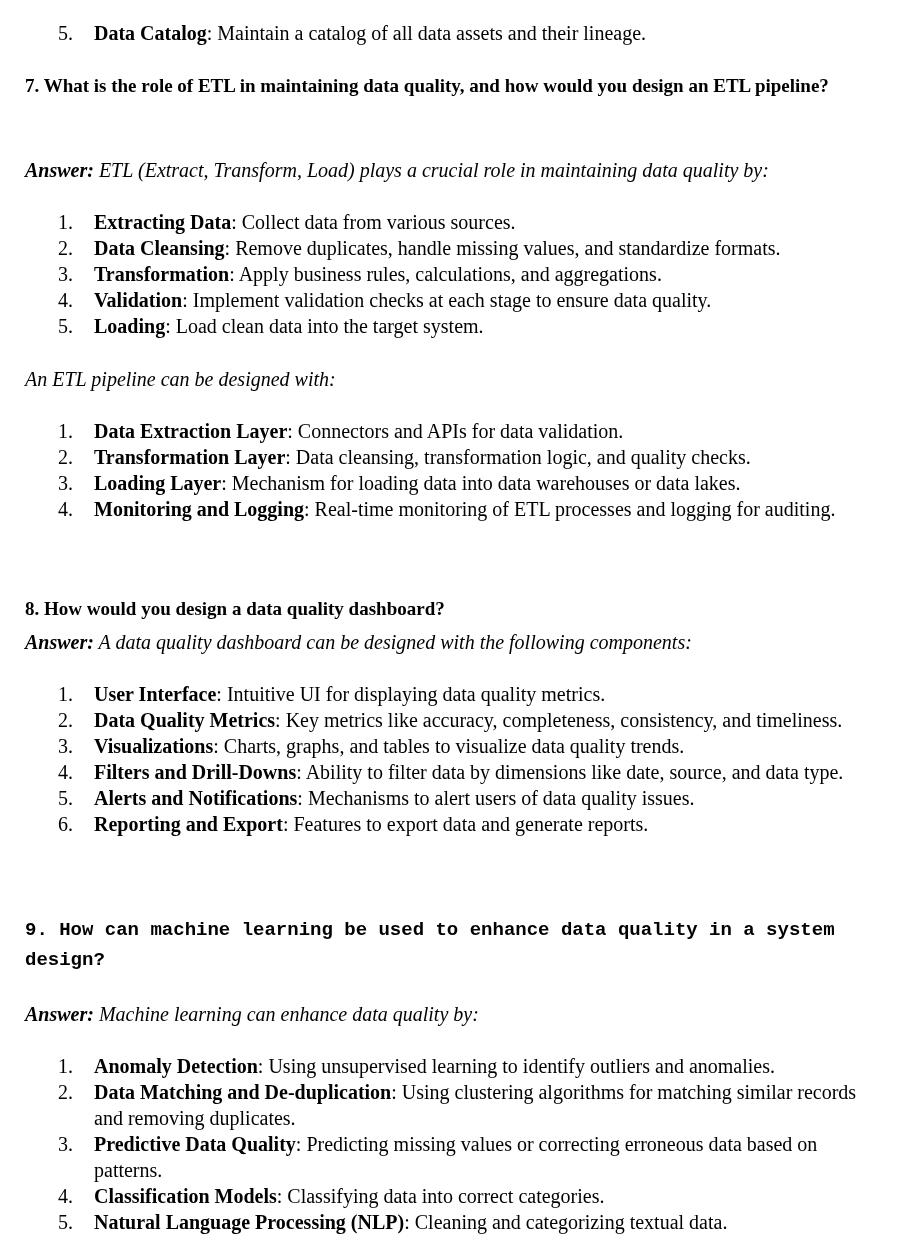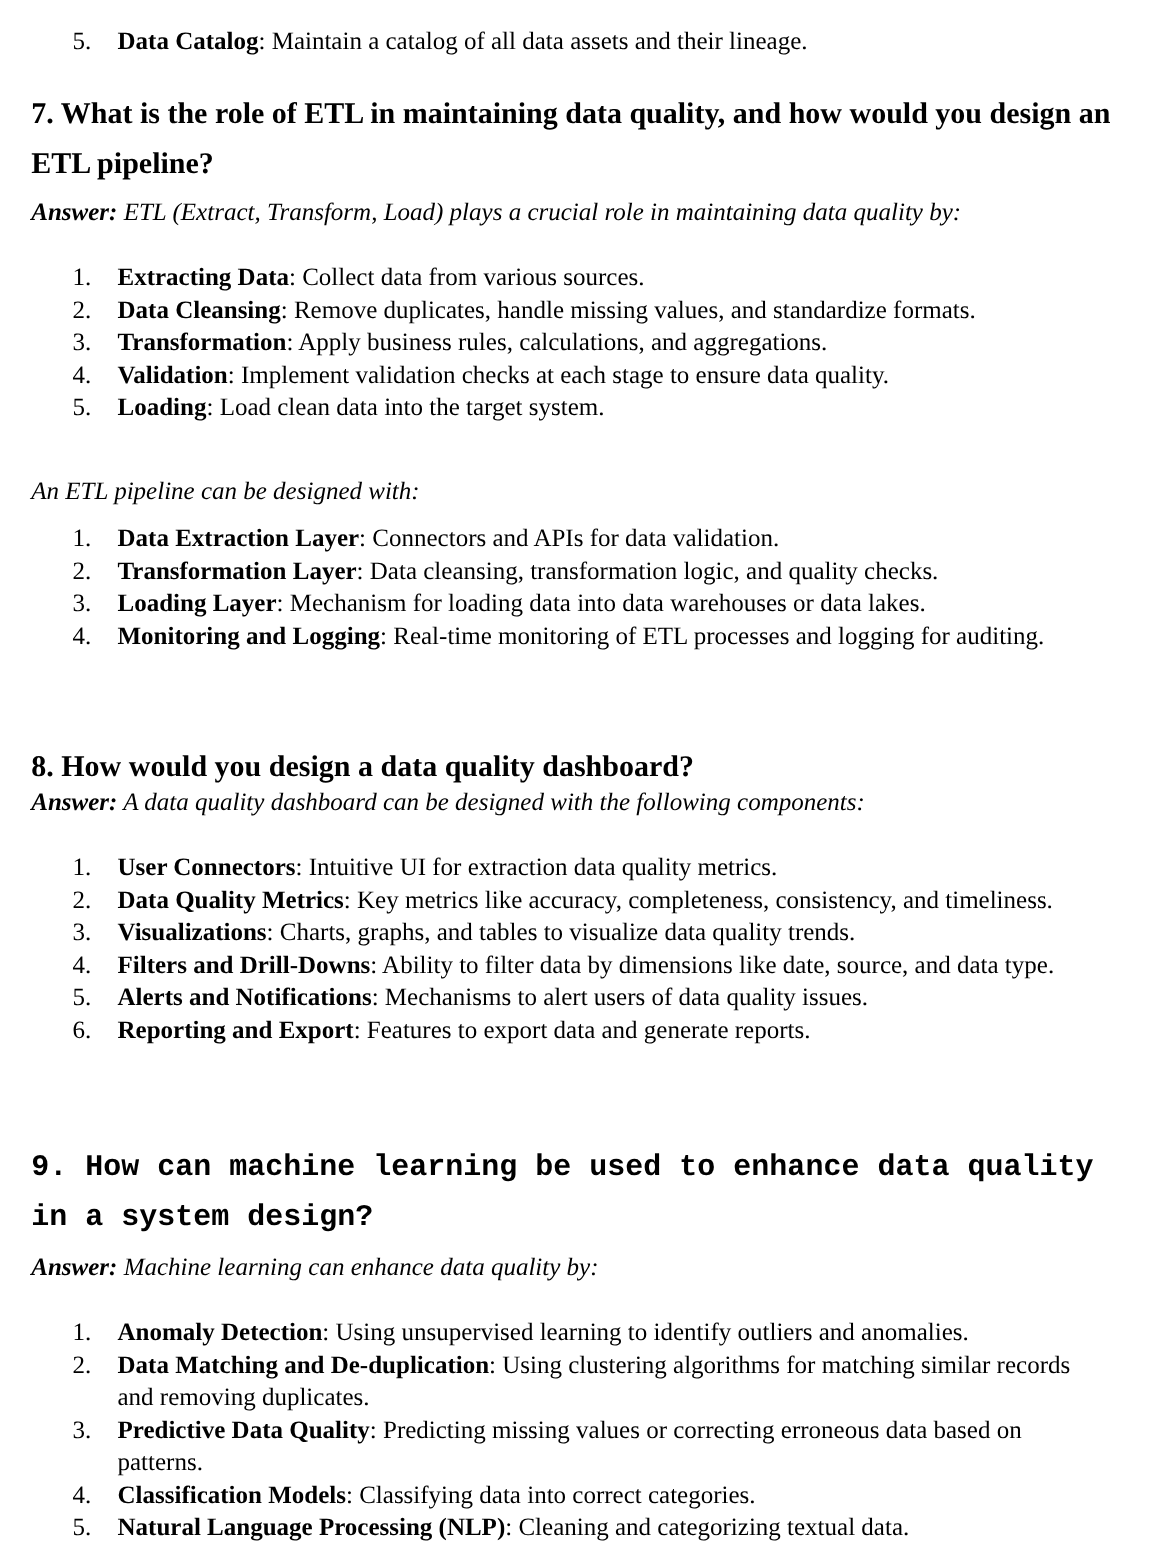--- a/index.html
+++ b/index.html
@@ -7,21 +7,21 @@
     width: 923px; height: 1242px; overflow: hidden;
     font-family: "Liberation Serif", serif;
     color: #000000;
     position: relative;
   }
   .page { position: absolute; left: 0; top: 0; width: 923px; }
   .list { position: absolute; left: 0; margin: 0; padding: 0; list-style: none; }
   .item { position: relative; font-size: 20px; line-height: 26px; padding-left: 94px; width: 790px; }
   .num { position: absolute; left: 58px; top: 0; }
   .b { font-weight: bold; }
-  .h { position: absolute; left: 25px; width: 870px; font-size: 24px; font-weight: bold; line-height: 40px; margin: 0; }
+  .h { position: absolute; left: 25px; width: 870px; font-size: 19px; font-weight: bold; line-height: 30px; margin: 0; }
   .p { position: absolute; left: 25px; font-size: 20px; line-height: 26px; margin: 0; width: 880px; font-style: italic; }
 </style>
 </head>
 <body>
 
 <div class="page">
 
   <ol class="list" style="top:20px;">
     <li class="item"><span class="num">5.</span><span class="b">Data Catalog</span><span>: Maintain a catalog of all data assets and their lineage.</span></li>
   </ol>
@@ -31,35 +31,35 @@
   <p class="p" style="top:157px;"><span class="b">Answer:</span><span> ETL (Extract, Transform, Load) plays a crucial role in maintaining data quality by:</span></p>
 
   <ol class="list" style="top:209px;">
     <li class="item"><span class="num">1.</span><span class="b">Extracting Data</span><span>: Collect data from various sources.</span></li>
     <li class="item"><span class="num">2.</span><span class="b">Data Cleansing</span><span>: Remove duplicates, handle missing values, and standardize formats.</span></li>
     <li class="item"><span class="num">3.</span><span class="b">Transformation</span><span>: Apply business rules, calculations, and aggregations.</span></li>
     <li class="item"><span class="num">4.</span><span class="b">Validation</span><span>: Implement validation checks at each stage to ensure data quality.</span></li>
     <li class="item"><span class="num">5.</span><span class="b">Loading</span><span>: Load clean data into the target system.</span></li>
   </ol>
 
-  <p class="p" style="top:380px;">An ETL pipeline can be designed with:</p>
+  <p class="p" style="top:366px;">An ETL pipeline can be designed with:</p>
 
   <ol class="list" style="top:418px;">
     <li class="item"><span class="num">1.</span><span class="b">Data Extraction Layer</span><span>: Connectors and APIs for data validation.</span></li>
     <li class="item"><span class="num">2.</span><span class="b">Transformation Layer</span><span>: Data cleansing, transformation logic, and quality checks.</span></li>
     <li class="item"><span class="num">3.</span><span class="b">Loading Layer</span><span>: Mechanism for loading data into data warehouses or data lakes.</span></li>
     <li class="item"><span class="num">4.</span><span class="b">Monitoring and Logging</span><span>: Real-time monitoring of ETL processes and logging for auditing.</span></li>
   </ol>
 
   <h2 class="h" style="top:573px;margin-top:21px;">8. How would you design a data quality dashboard?</h2>
 
   <p class="p" style="top:629px;"><span class="b">Answer:</span><span> A data quality dashboard can be designed with the following components:</span></p>
 
   <ol class="list" style="top:681px;">
-    <li class="item"><span class="num">1.</span><span class="b">User Connectors</span><span>: Intuitive UI for extraction data quality metrics.</span></li>
+    <li class="item"><span class="num">1.</span><span class="b">User Interface</span><span>: Intuitive UI for displaying data quality metrics.</span></li>
     <li class="item"><span class="num">2.</span><span class="b">Data Quality Metrics</span><span>: Key metrics like accuracy, completeness, consistency, and timeliness.</span></li>
     <li class="item"><span class="num">3.</span><span class="b">Visualizations</span><span>: Charts, graphs, and tables to visualize data quality trends.</span></li>
     <li class="item"><span class="num">4.</span><span class="b">Filters and Drill-Downs</span><span>: Ability to filter data by dimensions like date, source, and data type.</span></li>
     <li class="item"><span class="num">5.</span><span class="b">Alerts and Notifications</span><span>: Mechanisms to alert users of data quality issues.</span></li>
     <li class="item"><span class="num">6.</span><span class="b">Reporting and Export</span><span>: Features to export data and generate reports.</span></li>
   </ol>
 
   <h2 class="h" style="top:915px;font-family:Liberation Mono, monospace;">9. How can machine learning be used to enhance data quality in a system design?</h2>
 
   <p class="p" style="top:1001px;"><span class="b">Answer:</span><span> Machine learning can enhance data quality by:</span></p>

